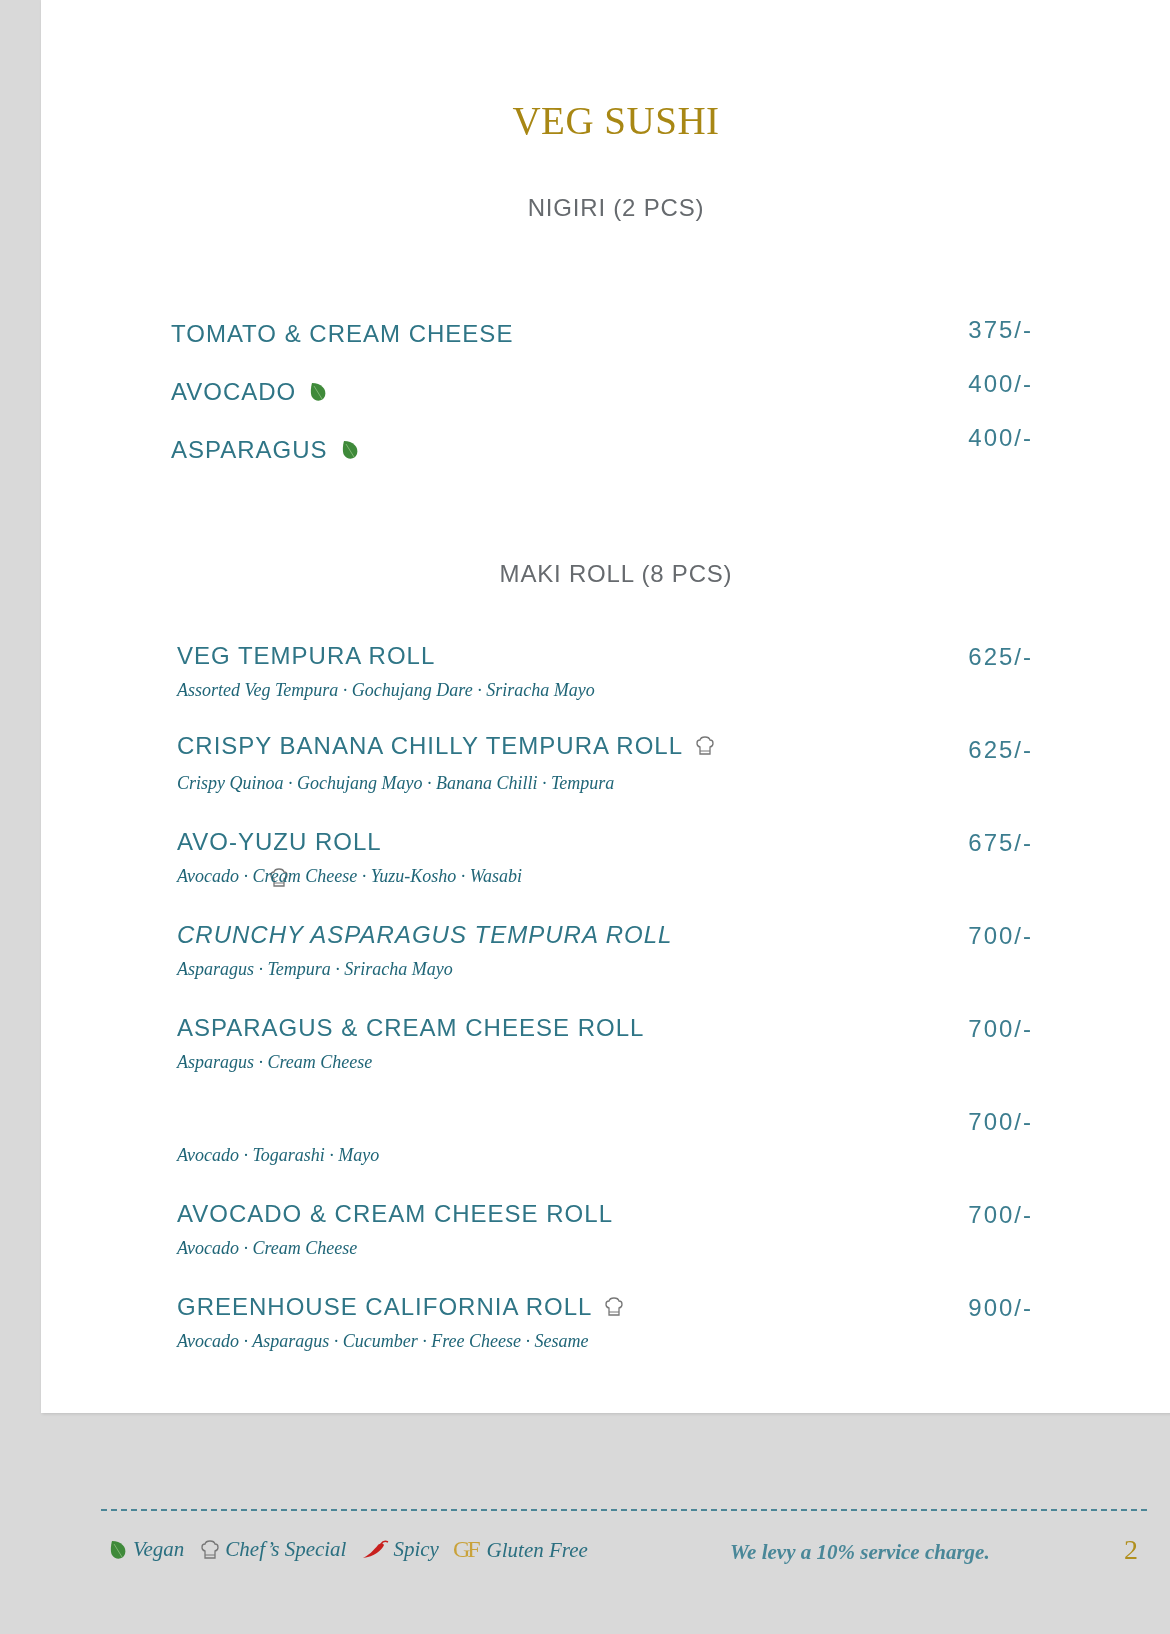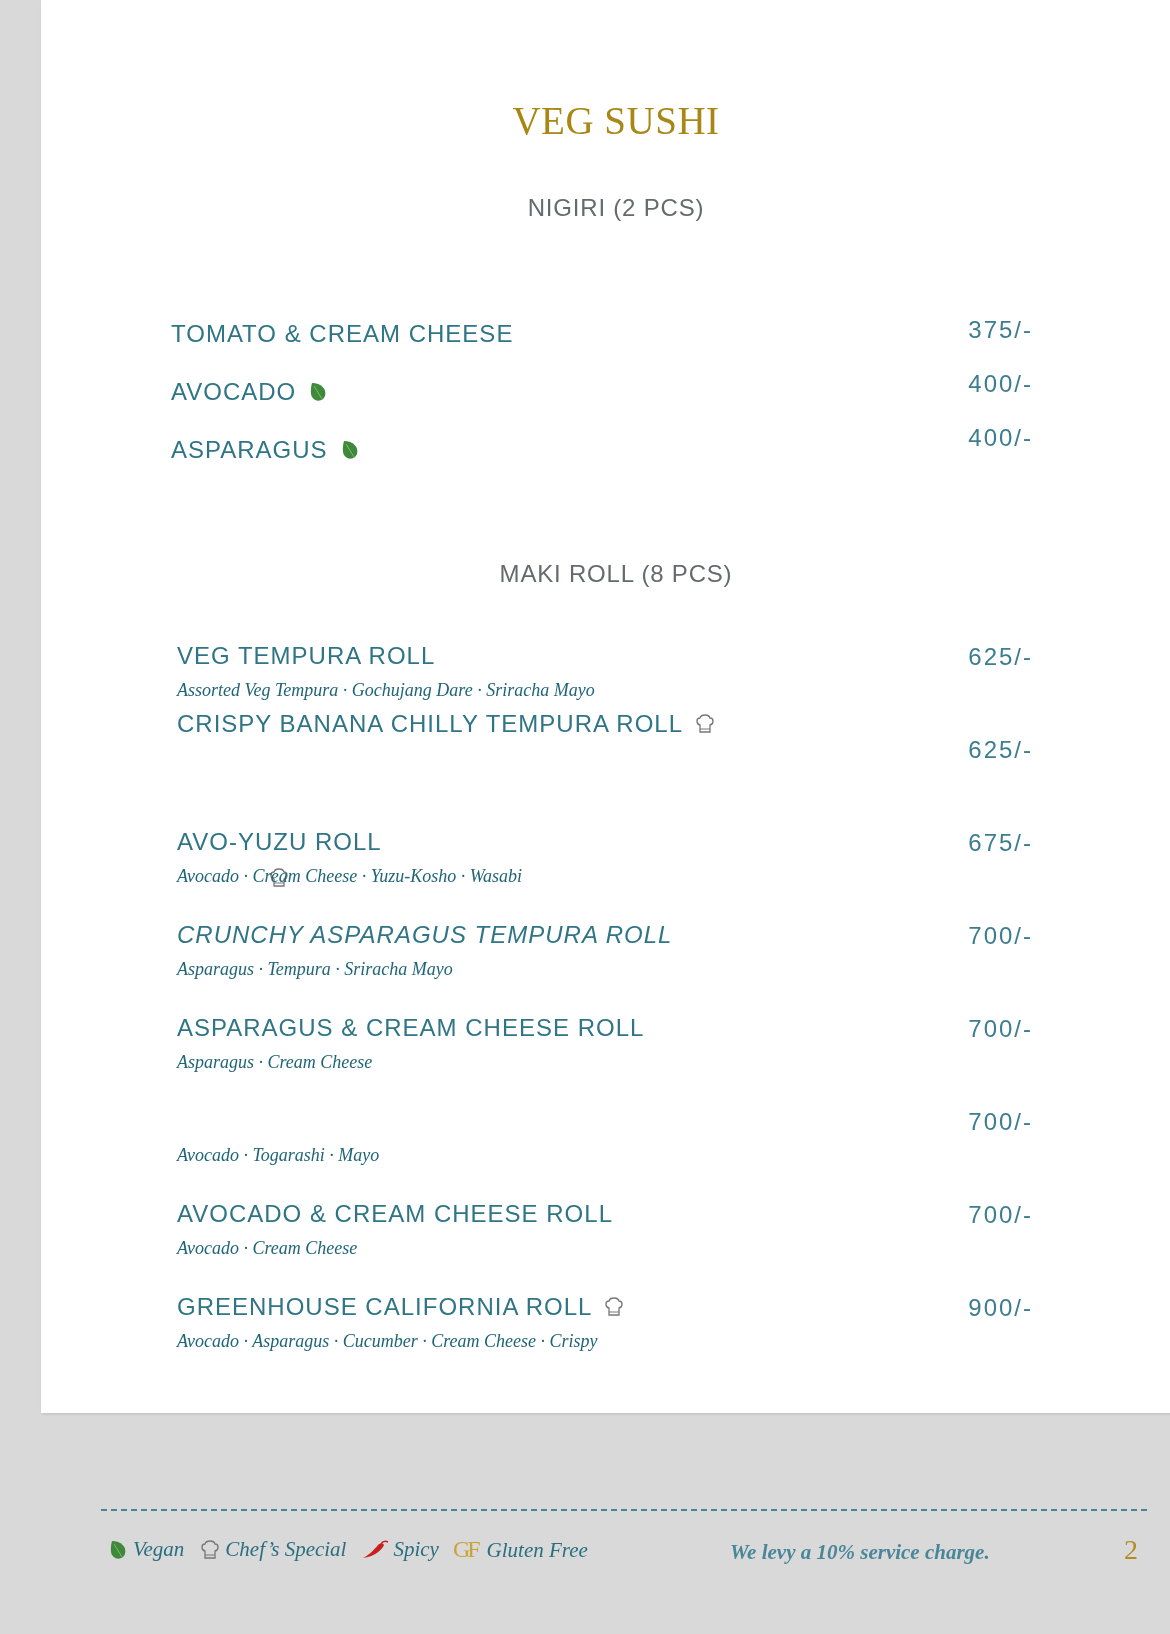--- a/index.html
+++ b/index.html
@@ -91,27 +91,28 @@
   <div class="price" style="top:424px;">400/-</div>
 
   <div class="section-head" style="top:560px;">MAKI ROLL (8 PCS)</div>
 
   <div class="item-name" style="left:136px; top:642px;">
     <span>VEG TEMPURA ROLL</span>
   </div>
   <div class="item-desc" style="left:136px; top:680px;">Assorted Veg Tempura · Gochujang Dare · Sriracha Mayo</div>
   <div class="price" style="top:643px;">625/-</div>
 
-  <div class="item-name" style="left:136px; top:710px;">
+  <div class="item-name" style="left:136px; top:732px;">
     <span>CRISPY BANANA CHILLY TEMPURA ROLL</span>
     <svg class="icon" viewBox="0 0 24 24">
         <path d="M7 20 L7 13 C3 12 3 6 7 6 C8 2 16 2 17 6 C21 6 21 12 17 13 L17 20 Z" fill="none" stroke="#777" stroke-width="1.3"></path>
         <path d="M7 17 L17 17" stroke="#777" stroke-width="1"></path>
       </svg>
   </div>
+  <div class="item-desc" style="left:136px; top:773px;">Crispy Quinoa · Gochujang Mayo ·  Banana Chilli ·  Tempura</div>
   <div class="price" style="top:736px;">625/-</div>
 
   <div class="item-name" style="left:136px; top:828px;flex-direction:column;">
     <span>AVO-YUZU ROLL</span>
     <svg class="icon" viewBox="0 0 24 24">
         <path d="M7 20 L7 13 C3 12 3 6 7 6 C8 2 16 2 17 6 C21 6 21 12 17 13 L17 20 Z" fill="none" stroke="#777" stroke-width="1.3"></path>
         <path d="M7 17 L17 17" stroke="#777" stroke-width="1"></path>
       </svg>
   </div>
   <div class="item-desc" style="left:136px; top:866px;">Avocado ·  Cream Cheese · Yuzu-Kosho · Wasabi</div>
@@ -138,21 +139,21 @@
   <div class="item-desc" style="left:136px; top:1238px;">Avocado · Cream Cheese</div>
   <div class="price" style="top:1201px;">700/-</div>
 
   <div class="item-name" style="left:136px; top:1293px;">
     <span>GREENHOUSE CALIFORNIA ROLL</span>
     <svg class="icon" viewBox="0 0 24 24">
         <path d="M7 20 L7 13 C3 12 3 6 7 6 C8 2 16 2 17 6 C21 6 21 12 17 13 L17 20 Z" fill="none" stroke="#777" stroke-width="1.3"></path>
         <path d="M7 17 L17 17" stroke="#777" stroke-width="1"></path>
       </svg>
   </div>
-  <div class="item-desc" style="left:136px; top:1331px;">Avocado · Asparagus · Cucumber · Cream Cheese · Crispy</div>
+  <div class="item-desc" style="left:136px; top:1331px;">Avocado · Asparagus · Cucumber · Free Cheese · Sesame</div>
   <div class="price" style="top:1294px;">900/-</div>
 
   <div class="dash-line"></div>
 
   <div class="legend">
     <div class="lg">
       <svg class="icon" viewBox="0 0 24 24">
           <path d="M6 3 C15 3 21 9 19 16 C17 22 9 22 6 17 C4 13 5 7 6 3 Z" fill="#3f8a3a"></path>
           <path d="M8 6 L16 19" stroke="#7fb673" stroke-width="1"></path>
         </svg>

